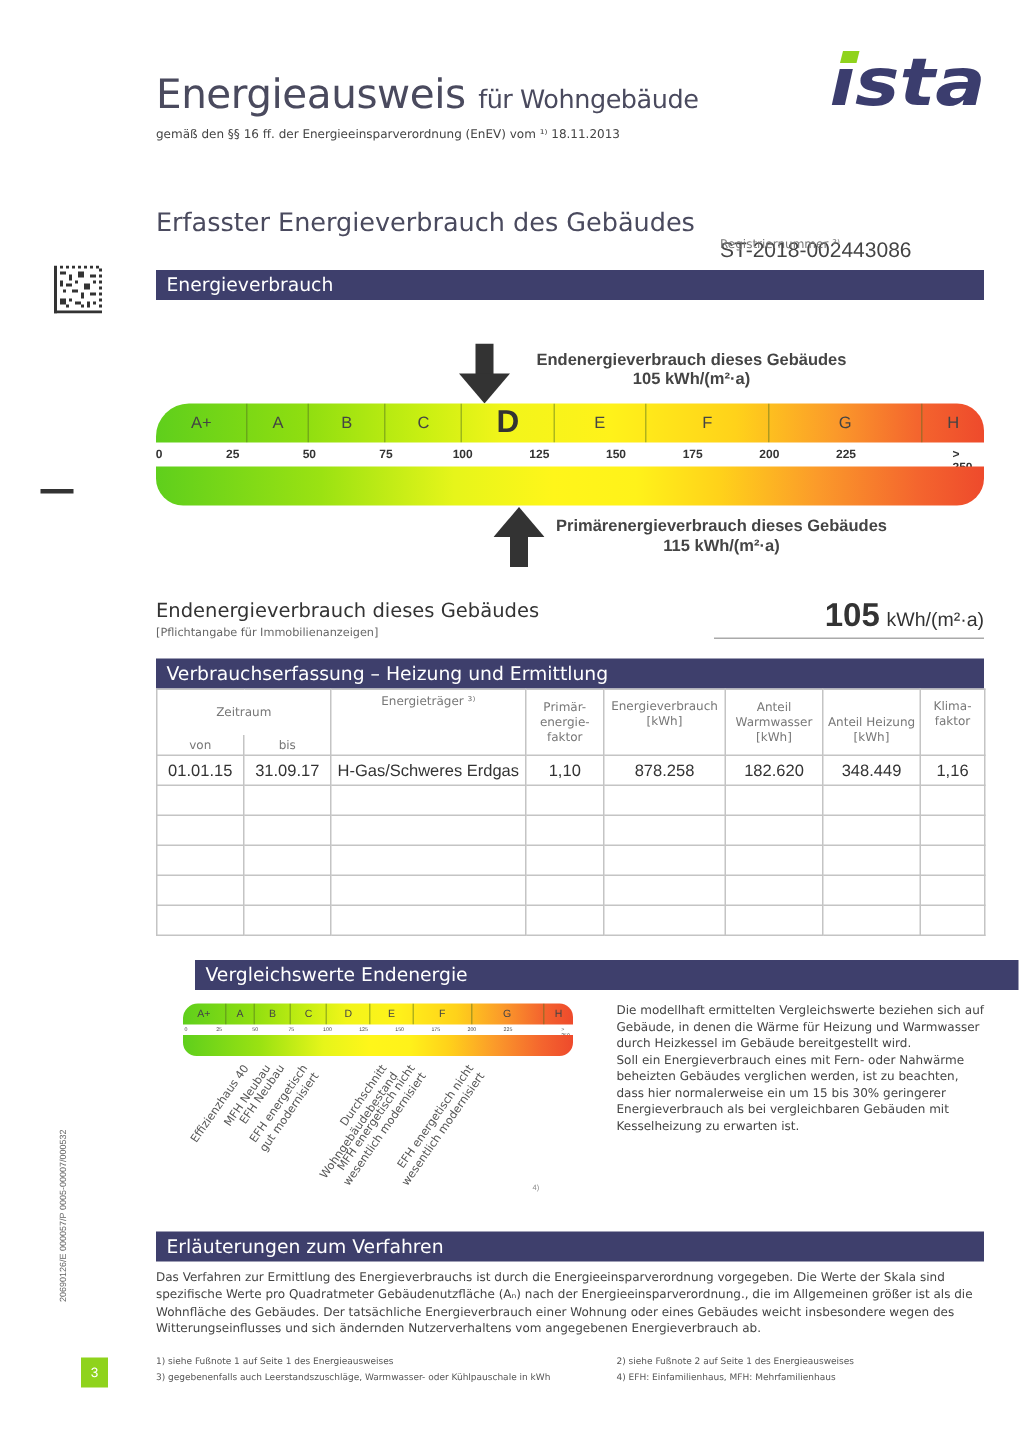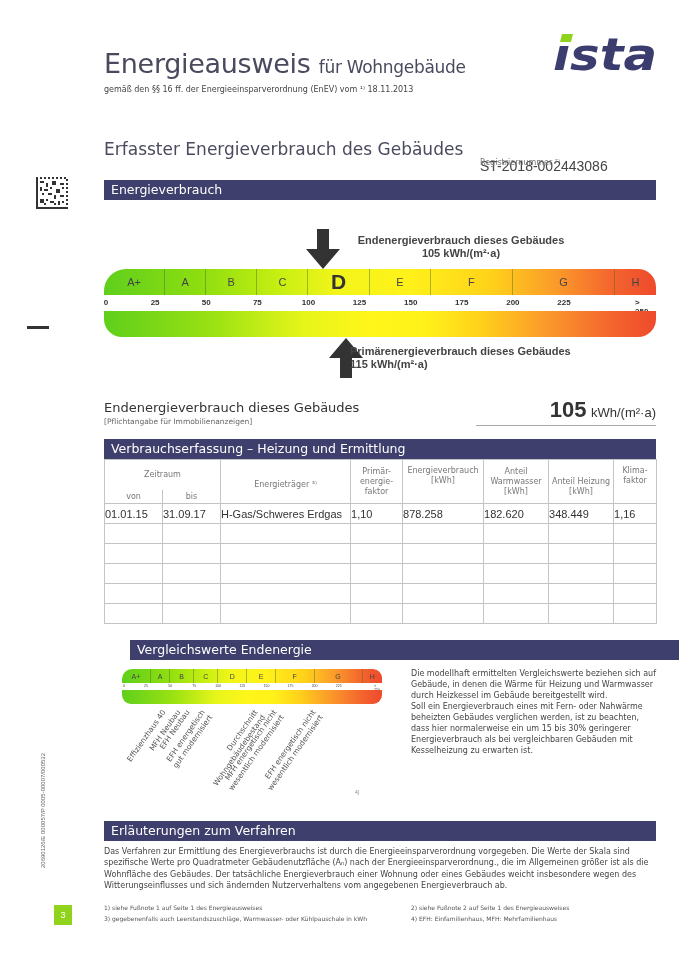--- a/index.html
+++ b/index.html
@@ -25,30 +25,30 @@
   .scale .cls { height: 100%; border-right: 1px solid rgba(80,110,30,0.45); display: flex; align-items: center; justify-content: center; font-size: 11px; color: #444; box-sizing: border-box; }
   .scale .cls:last-child { border-right: none; }
   .scale .cls.active { font-size: 21px; font-weight: bold; color: #333; }
   .ticks { left: 104px; top: 298px; width: 552px; height: 12px; font-size: 8px; font-weight: bold; color: #333; }
   .ticks span { position: absolute; transform: translateX(-50%); }
   .gradbar { left: 104px; top: 311px; width: 552px; height: 26px; border-radius: 0 0 18px 18px;
     background: linear-gradient(to right, #5fcf1c 0%, #9be212 20%, #e6f51a 36%, #fff61a 48%, #fff21a 58%, #ffd21a 68%, #fb9a2a 80%, #f4652e 92%, #ee4a2c 100%); }
   .arrow-down { left: 306px; top: 229px; }
   .arrow-up { left: 329px; top: 338px; }
   .ann-top { left: 330px; top: 234px; width: 262px; text-align: center; font-size: 11px; font-weight: bold; color: #444; line-height: 13px; }
-  .ann-bot { left: 350px; top: 345px; width: 262px; text-align: left; font-size: 11px; font-weight: bold; color: #444; line-height: 13px; }
+  .ann-bot { left: 350px; top: 345px; width: 262px; text-align: center; font-size: 11px; font-weight: bold; color: #444; line-height: 13px; }
   .end-label { left: 104px; top: 400px; font-size: 13px; color: #333; font-family: "DejaVu Sans", sans-serif; }
   .end-note { left: 104px; top: 417px; font-size: 7.5px; color: #666; font-family: "DejaVu Sans", sans-serif; }
   .end-value { left: 476px; top: 397px; width: 180px; text-align: right; border-bottom: 1px solid #aaa; padding-bottom: 2px; }
   .end-value .num { font-size: 22px; font-weight: bold; color: #333; }
   .end-value .unit { font-size: 13px; color: #333; }
   table.tbl { position: absolute; left: 104px; top: 459px; width: 552px; border-collapse: collapse; table-layout: fixed; border-radius: 13px; }
   table.tbl td, table.tbl th { border: 1px solid #c4c4c4; font-weight: normal; padding: 0; }
   table.tbl th { font-size: 8px; color: #777; font-family: "DejaVu Sans", sans-serif; vertical-align: middle; text-align: center; line-height: 10px; }
-  table.tbl td.val { font-size: 11px; color: #333; text-align: left; height: 19px; margin-left: 48px; }
+  table.tbl td.val { font-size: 11px; color: #333; text-align: center; height: 19px; margin-left: 48px; }
   table.tbl tr.empty td { height: 19px; }
   .sub-hdr th { height: 13px; }
   .mini { left: 122px; width: 260px; }
   .mini-scale { top: 669px; height: 14px; border-radius: 10px 9px 0 0; overflow: hidden; display: flex;
     background: linear-gradient(to right, #5fcf1c 0%, #8fde10 18%, #c8ef12 32%, #f2f51a 42%, #fff21a 55%, #ffd21a 70%, #fb9a2a 82%, #f4652e 92%, #ee4a2c 100%); }
   .mini-scale .cls { height: 100%; border-right: 1px solid rgba(80,110,30,0.45); display: flex; align-items: center; justify-content: center; font-size: 7px; color: #444; box-sizing: border-box; }
   .mini-scale .cls:last-child { border-right: none; }
   .mini-ticks { top: 684px; height: 6px; font-size: 3.5px; color: #444; }
   .mini-ticks span { position: absolute; transform: translateX(-50%); }
   .mini-grad { top: 690px; height: 14px; border-radius: 0 0 9px 9px;
@@ -184,21 +184,21 @@
       <col style="width:130px">
       <col style="width:52px">
       <col style="width:81px">
       <col style="width:65px">
       <col style="width:65px">
       <col style="width:43px">
   </colgroup>
   <tbody>
       <tr>
     <th colspan="2" style="height:30px; border-bottom:none;">Zeitraum</th>
-    <th rowspan="2" style="vertical-align:top; padding-top:20px;margin-left:44px;">Energieträger ³⁾</th>
+    <th rowspan="2" style="vertical-align:top; padding-top:3px;margin-left:44px;">Energieträger ³⁾</th>
     <th rowspan="2" style="white-space:pre-line;margin-top:44px;">Primär-
 energie-
 faktor</th>
     <th rowspan="2" style="white-space:pre-line; vertical-align:top; padding-top:6px;">Energieverbrauch
 [kWh]</th>
     <th rowspan="2" style="white-space:pre-line;">Anteil
 Warmwasser
 [kWh]</th>
     <th rowspan="2" style="white-space:pre-line; vertical-align:top; padding-top:17px;">Anteil Heizung
 [kWh]</th>

